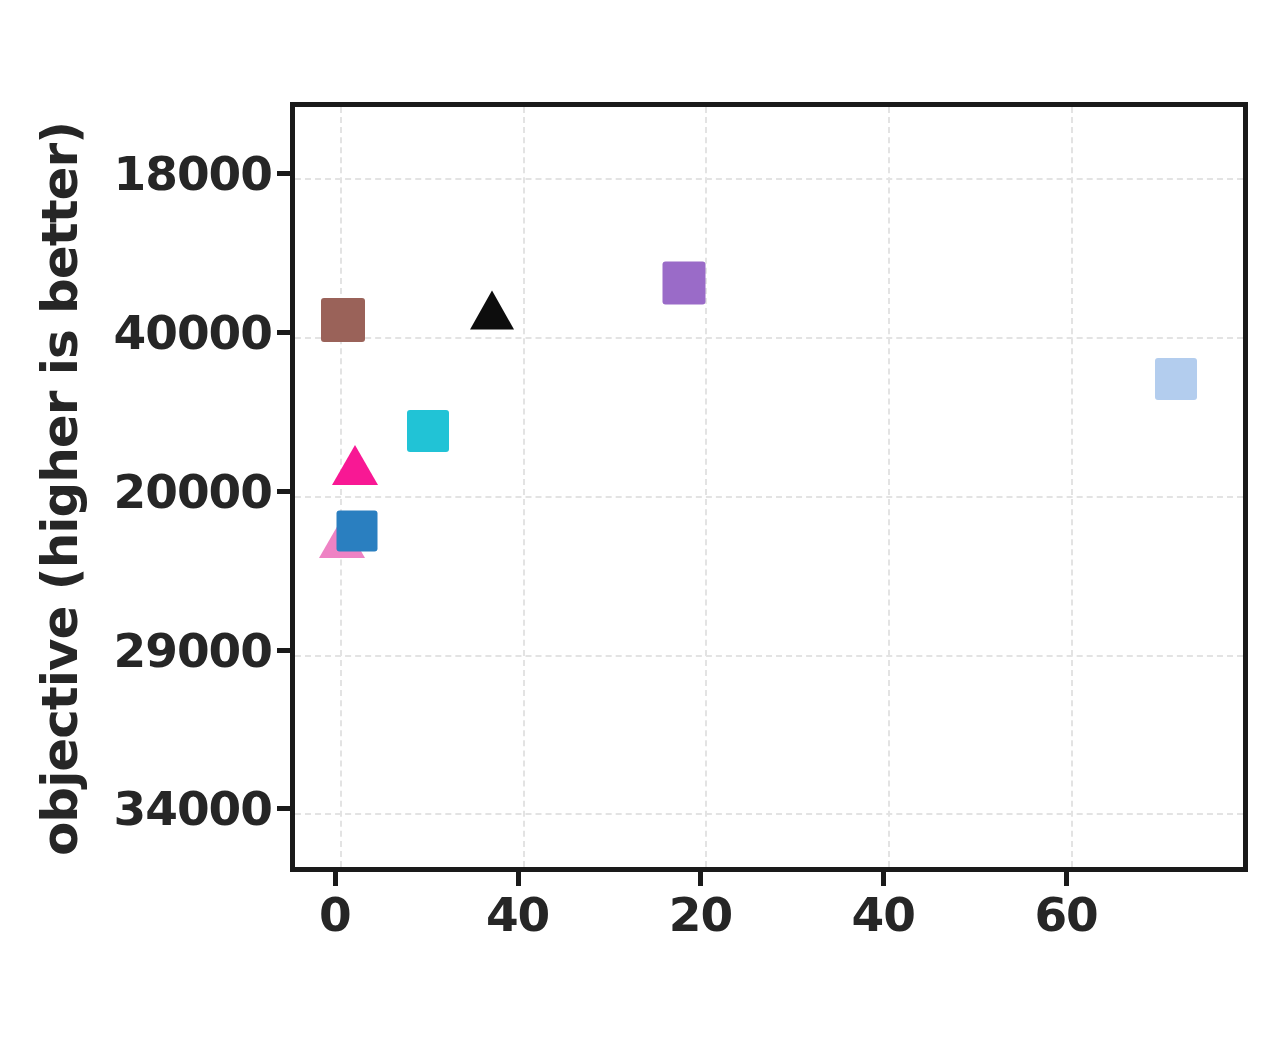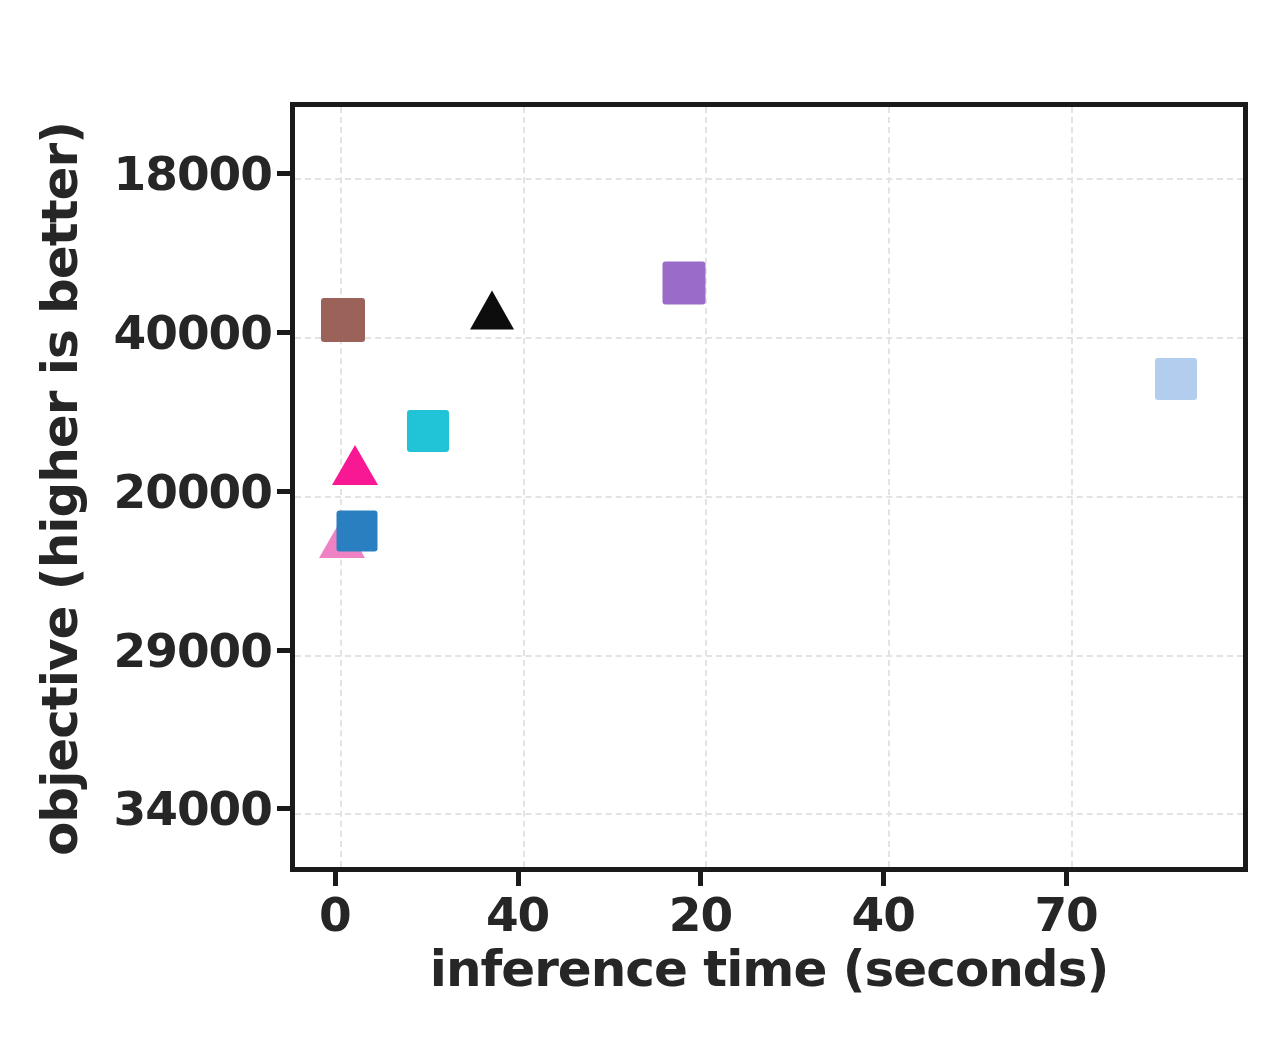--- a/index.html
+++ b/index.html
@@ -189,20 +189,19 @@
   <div id="xticks">
       <div class="tick-x" style="left: 332.792px;"></div>
       <div class="ticklabel-x" style="left: 334.792px;">0</div>
       <div class="tick-x" style="left: 515.616px;"></div>
       <div class="ticklabel-x" style="left: 517.616px;">40</div>
       <div class="tick-x" style="left: 698.441px;"></div>
       <div class="ticklabel-x" style="left: 700.441px;">20</div>
       <div class="tick-x" style="left: 881.265px;"></div>
       <div class="ticklabel-x" style="left: 883.265px;">40</div>
       <div class="tick-x" style="left: 1064.09px;"></div>
-      <div class="ticklabel-x" style="left: 1066.09px;">70</div>
+      <div class="ticklabel-x" style="left: 1066.09px;">60</div>
     </div>
 
-  <div id="xlabel">inference time (seconds)</div>
 
   <div id="ylabel">objective (higher is better)</div>
 
 </div>
 
 </body></html>

